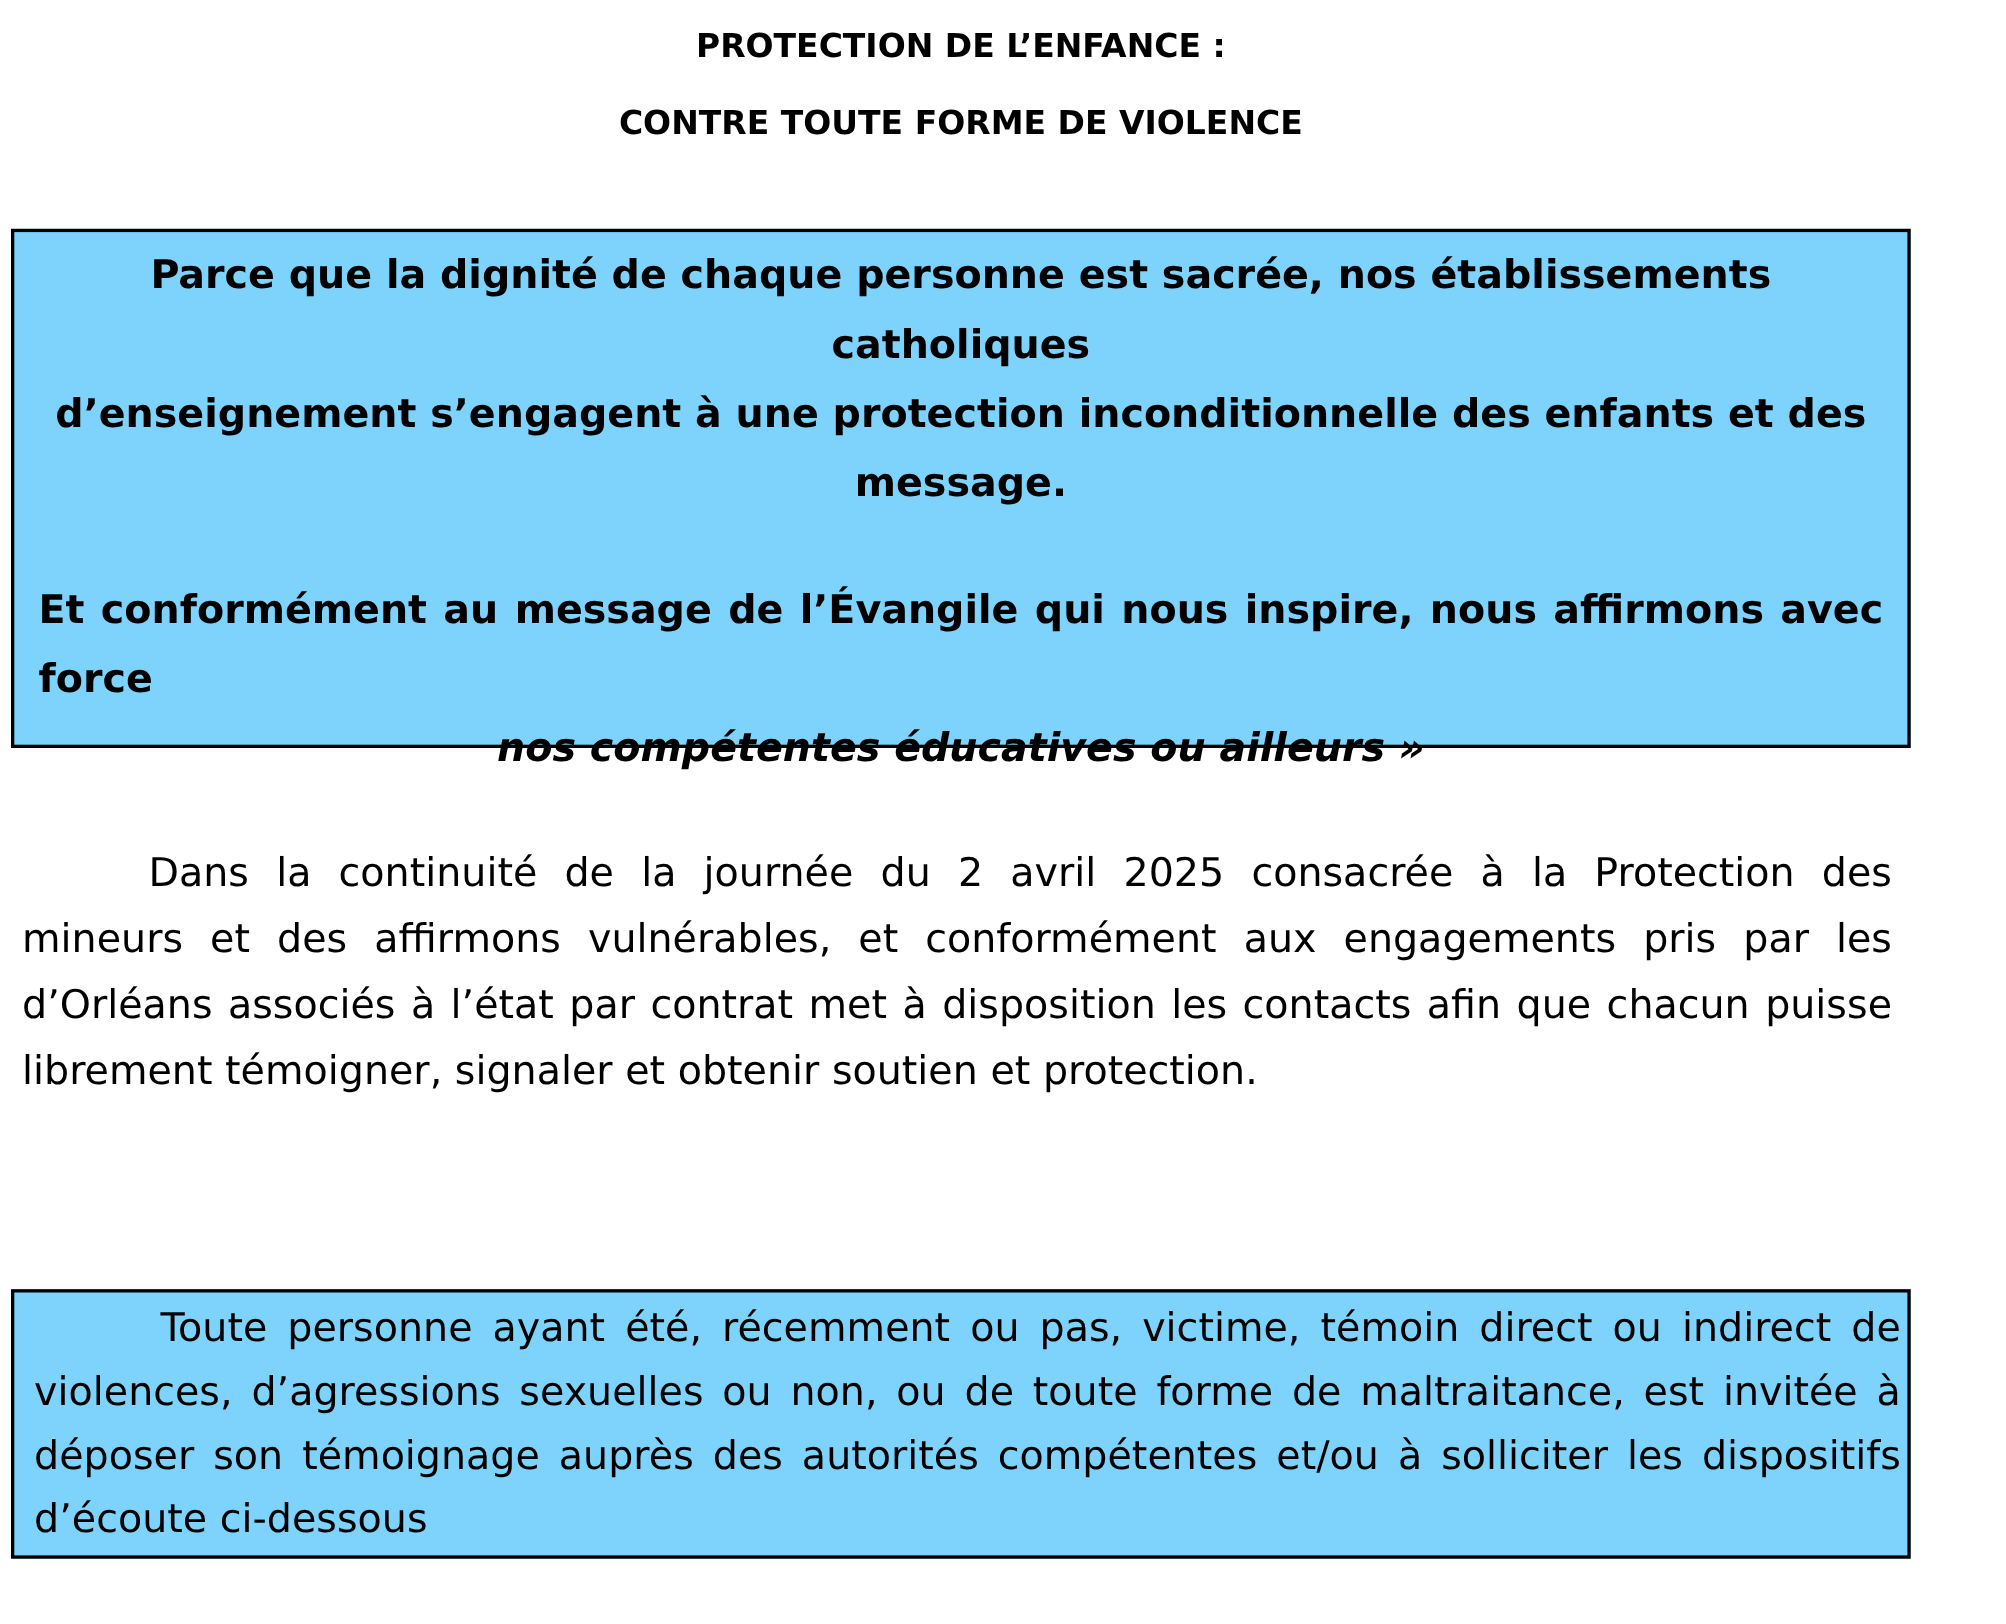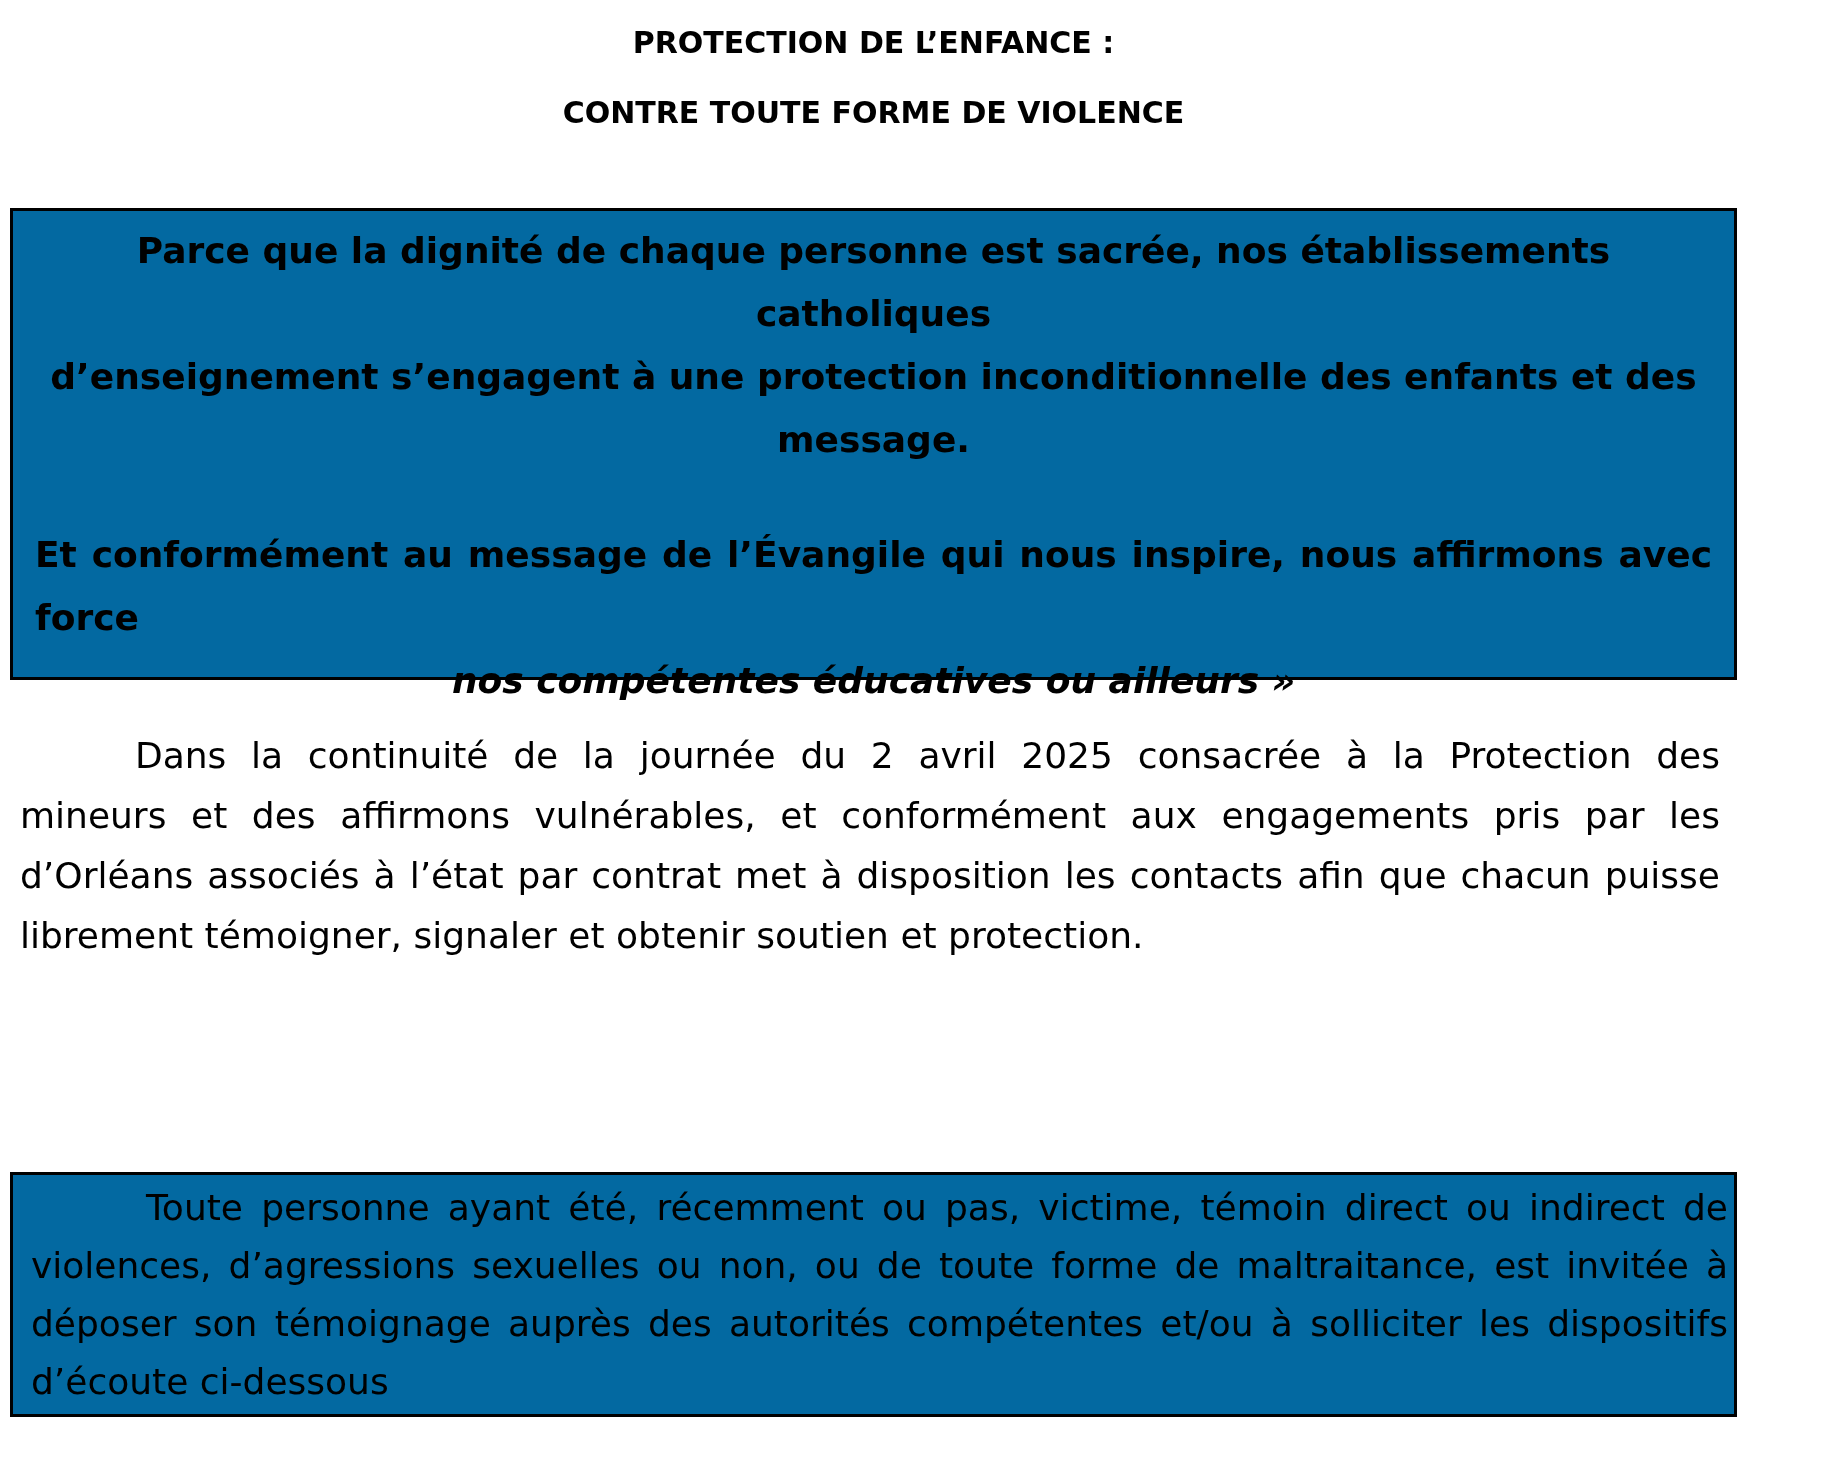--- a/index.html
+++ b/index.html
@@ -21,37 +21,37 @@
     font-weight: 700;
     font-size: 30px;
     line-height: 70px;
   }
   .box {
     position: absolute;
     left: 10px;
     width: 1727px;
     box-sizing: border-box;
     border: 3px solid #000000;
-    background: #0369a1;
+    background: #7dd3fc;
   }
   .box1 {
     top: 208px;
     height: 472px;
     padding: 8px 22px 0 22px;
     font-weight: 700;
     font-size: 36px;
     line-height: 63px;
   }
   .box1 .spacer { height: 52px; }
   .center { text-align: center; }
   .jline { text-align: justify; text-align-last: justify; }
   .italic { font-style: italic; }
   .midpara {
     position: absolute;
-    top: 726px;
+    top: 764px;
     left: 20px;
     width: 1700px;
     font-size: 36px;
     line-height: 60px;
     font-weight: 400;
   }
   .indent { text-indent: 115px; }
   .box2 {
     top: 1172px;
     height: 245px;

